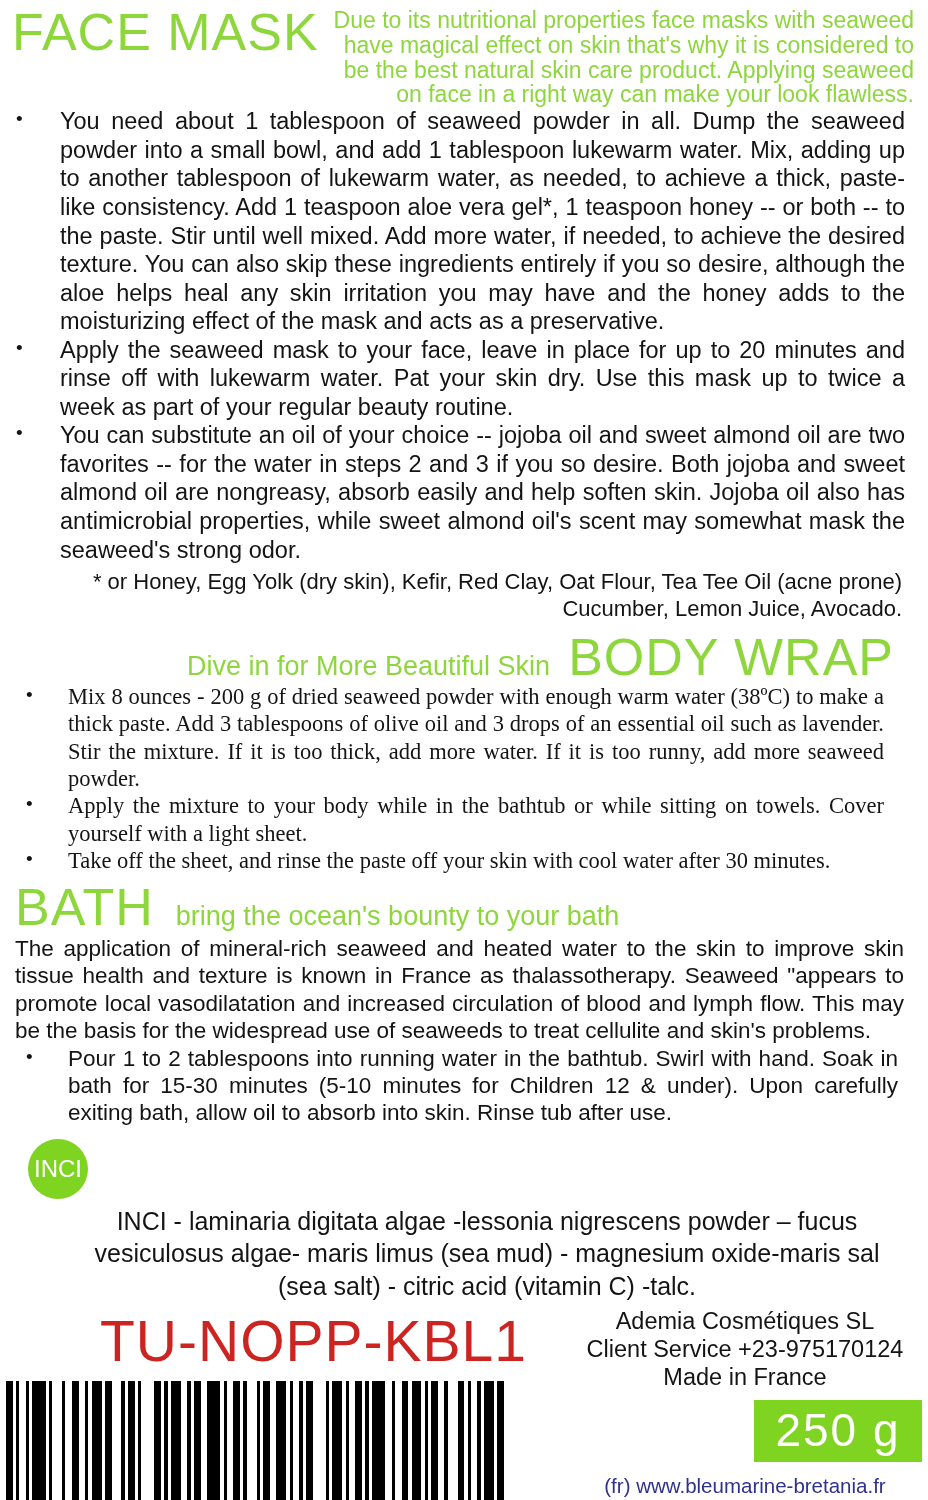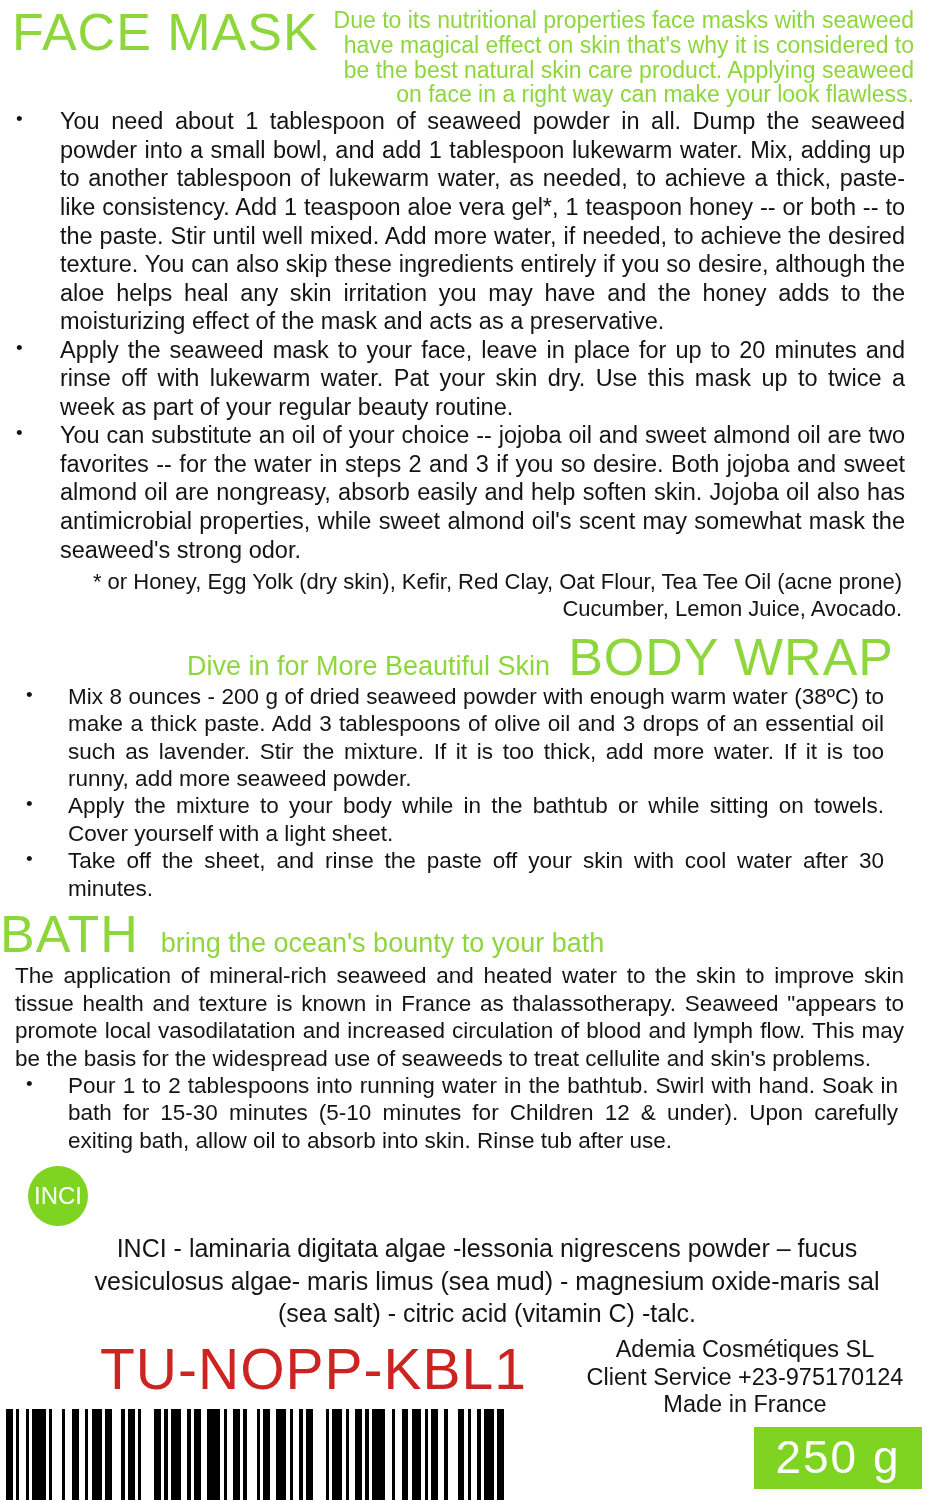--- a/index.html
+++ b/index.html
@@ -29,23 +29,23 @@
 
   .footnote { text-align:right; padding-right:26px; font-size:22px; line-height:1.22; margin-top:5px; }
 
   .bw-header { display:flex; justify-content:flex-end; align-items:baseline; gap:18px; padding-right:34px; margin-top:8px; }
   .bw-tagline { font-size:27px; }
   .bw-title { font-size:52px; line-height:1.0; letter-spacing:1px; white-space:nowrap; }
 
   .bw-list { margin-top:6px; }
   .bw-list li { font-size:22.5px; line-height:1.22; }
   .bw-list .marker { width:42px; padding-left:26px; }
-  .bw-list .btext { padding-right:44px; }
-
-  .bath-header { display:flex; align-items:baseline; gap:22px; margin-top:6px; }
+  .bw-list .btext { padding-right:44px;font-family:Liberation Serif, serif; }
+
+  .bath-header { display:flex; align-items:baseline; gap:22px; padding-left:15px; margin-top:6px; }
   .bath-title { font-size:52px; line-height:1.0; letter-spacing:1px; }
   .bath-tagline { font-size:27px; }
 
   .bath-para { margin:2px 24px 0 15px; font-size:22.5px; line-height:1.22; text-align:justify; }
   .bath-list { margin-top:2px; }
   .bath-list li { font-size:22.5px; line-height:1.22; }
   .bath-list .marker { width:42px; padding-left:26px; }
   .bath-list .btext { padding-right:30px; }
 
   

